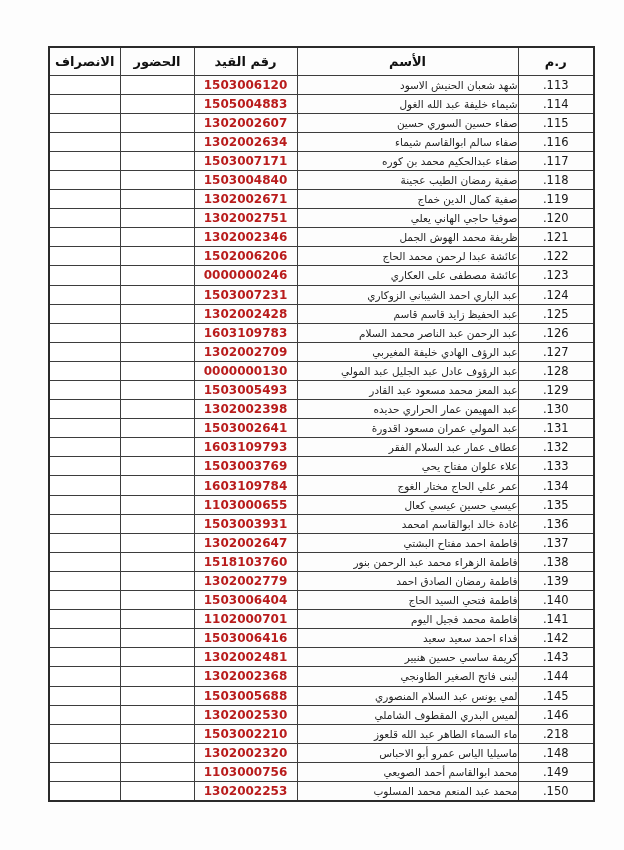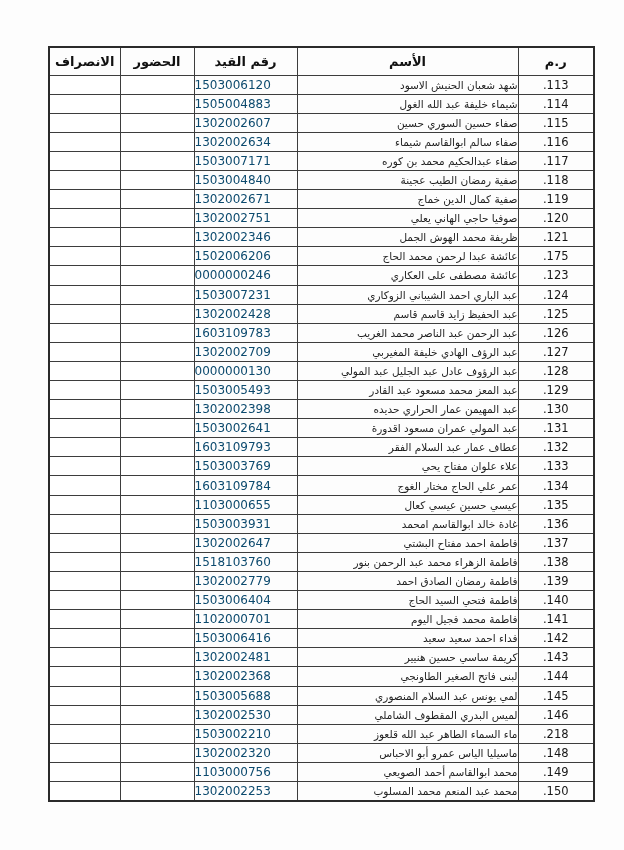--- a/index.html
+++ b/index.html
@@ -47,25 +47,26 @@
   }
   td.cell-name{
     font-size:10.5px;
     text-align:right;
     padding-right:5px;
     color:#1f1f1f;
     margin-left:43px;
   }
   td.cell-reg{
     font-size:12px;
-    text-align:left;
+    text-align:center;
     padding-left:10px;
     direction:ltr;
     padding-right:8px;
-    color:#0c4a6e;
+    color:#b91c1c;
+    font-weight:bold;
   }
   td.cell-att, td.cell-dep{
     background:#ffffff;
   }
 </style>
 </head>
 <body>
 
 <div class="page">
   <table class="roster">
@@ -143,21 +144,21 @@
           <td class="cell-dep"></td>
         </tr>
         <tr class="data-row">
           <td class="cell-no">121.</td>
           <td class="cell-name">ظريفة محمد الهوش الجمل</td>
           <td class="cell-reg">1302002346</td>
           <td class="cell-att"></td>
           <td class="cell-dep"></td>
         </tr>
         <tr class="data-row">
-          <td class="cell-no">175.</td>
+          <td class="cell-no">122.</td>
           <td class="cell-name">عائشة عبدا لرحمن محمد الحاج</td>
           <td class="cell-reg">1502006206</td>
           <td class="cell-att"></td>
           <td class="cell-dep"></td>
         </tr>
         <tr class="data-row">
           <td class="cell-no">123.</td>
           <td class="cell-name">عائشة مصطفى على العكاري</td>
           <td class="cell-reg">0000000246</td>
           <td class="cell-att"></td>
@@ -172,21 +173,21 @@
         </tr>
         <tr class="data-row">
           <td class="cell-no">125.</td>
           <td class="cell-name">عبد الحفيظ زايد قاسم قاسم</td>
           <td class="cell-reg">1302002428</td>
           <td class="cell-att"></td>
           <td class="cell-dep"></td>
         </tr>
         <tr class="data-row">
           <td class="cell-no">126.</td>
-          <td class="cell-name">عبد الرحمن عبد الناصر محمد الغريب</td>
+          <td class="cell-name">عبد الرحمن عبد الناصر محمد السلام</td>
           <td class="cell-reg">1603109783</td>
           <td class="cell-att"></td>
           <td class="cell-dep"></td>
         </tr>
         <tr class="data-row">
           <td class="cell-no">127.</td>
           <td class="cell-name">عبد الرؤف الهادي خليفة المغيربي</td>
           <td class="cell-reg">1302002709</td>
           <td class="cell-att"></td>
           <td class="cell-dep"></td>

